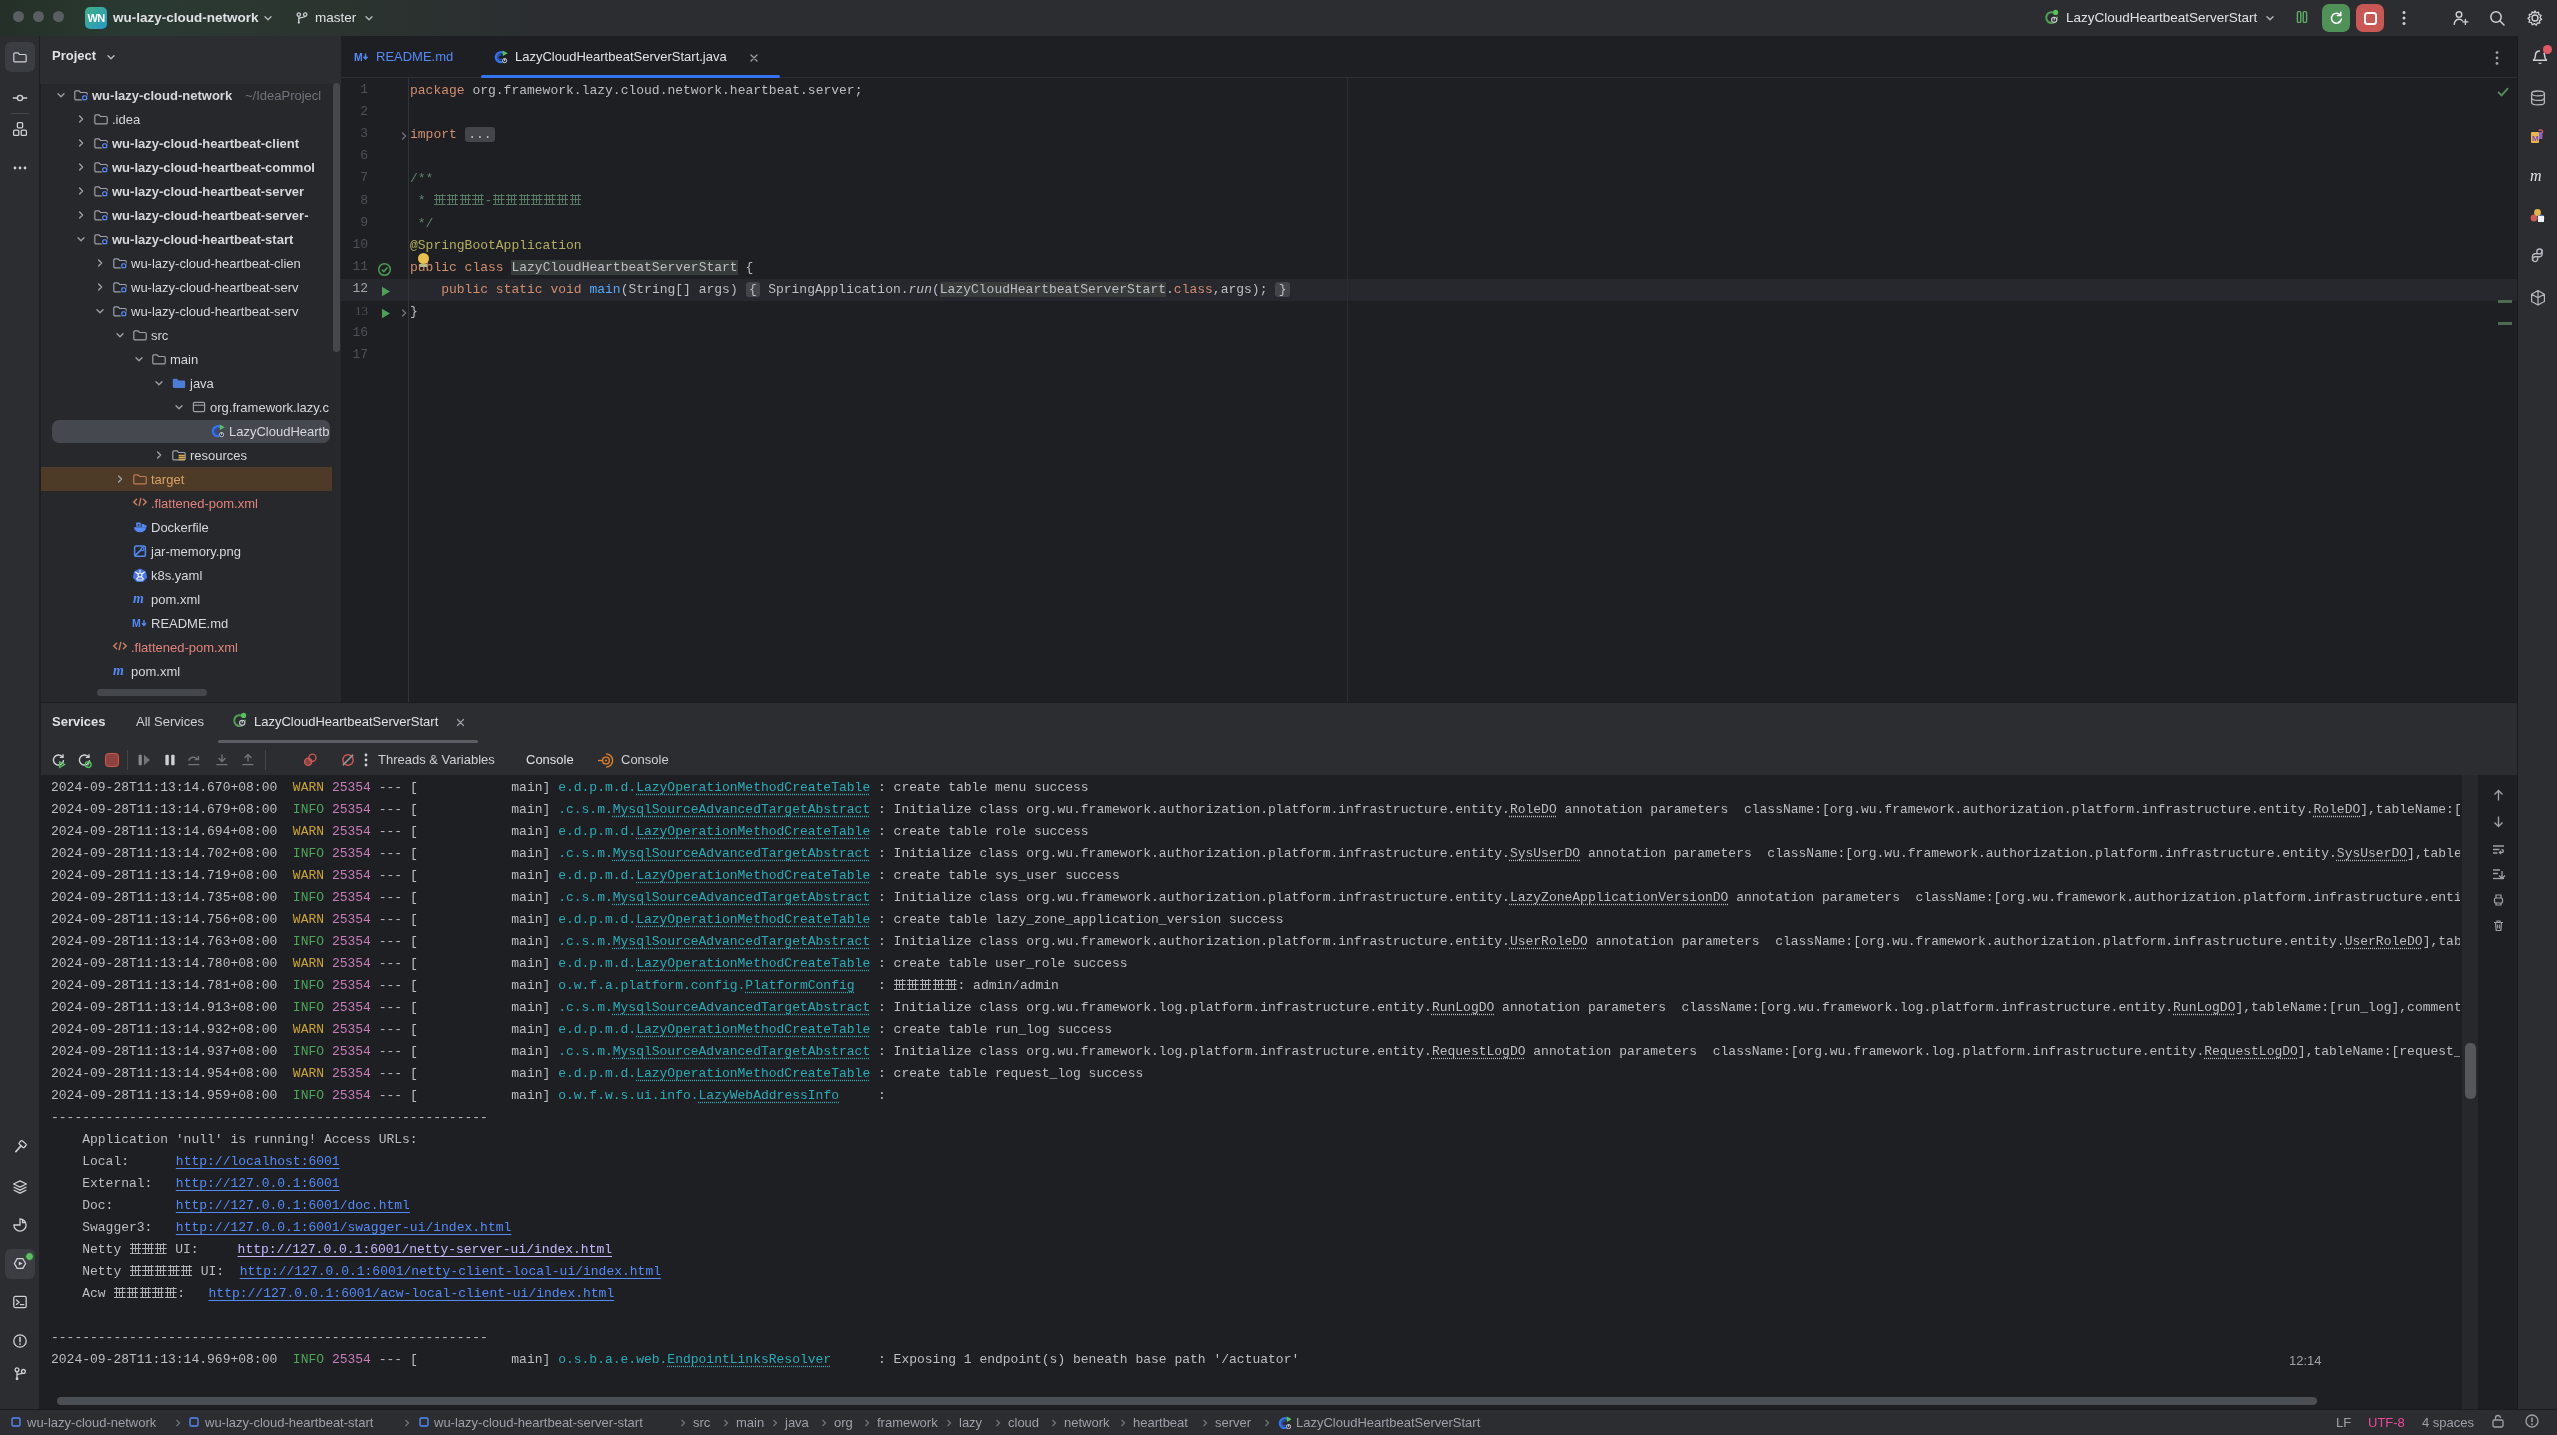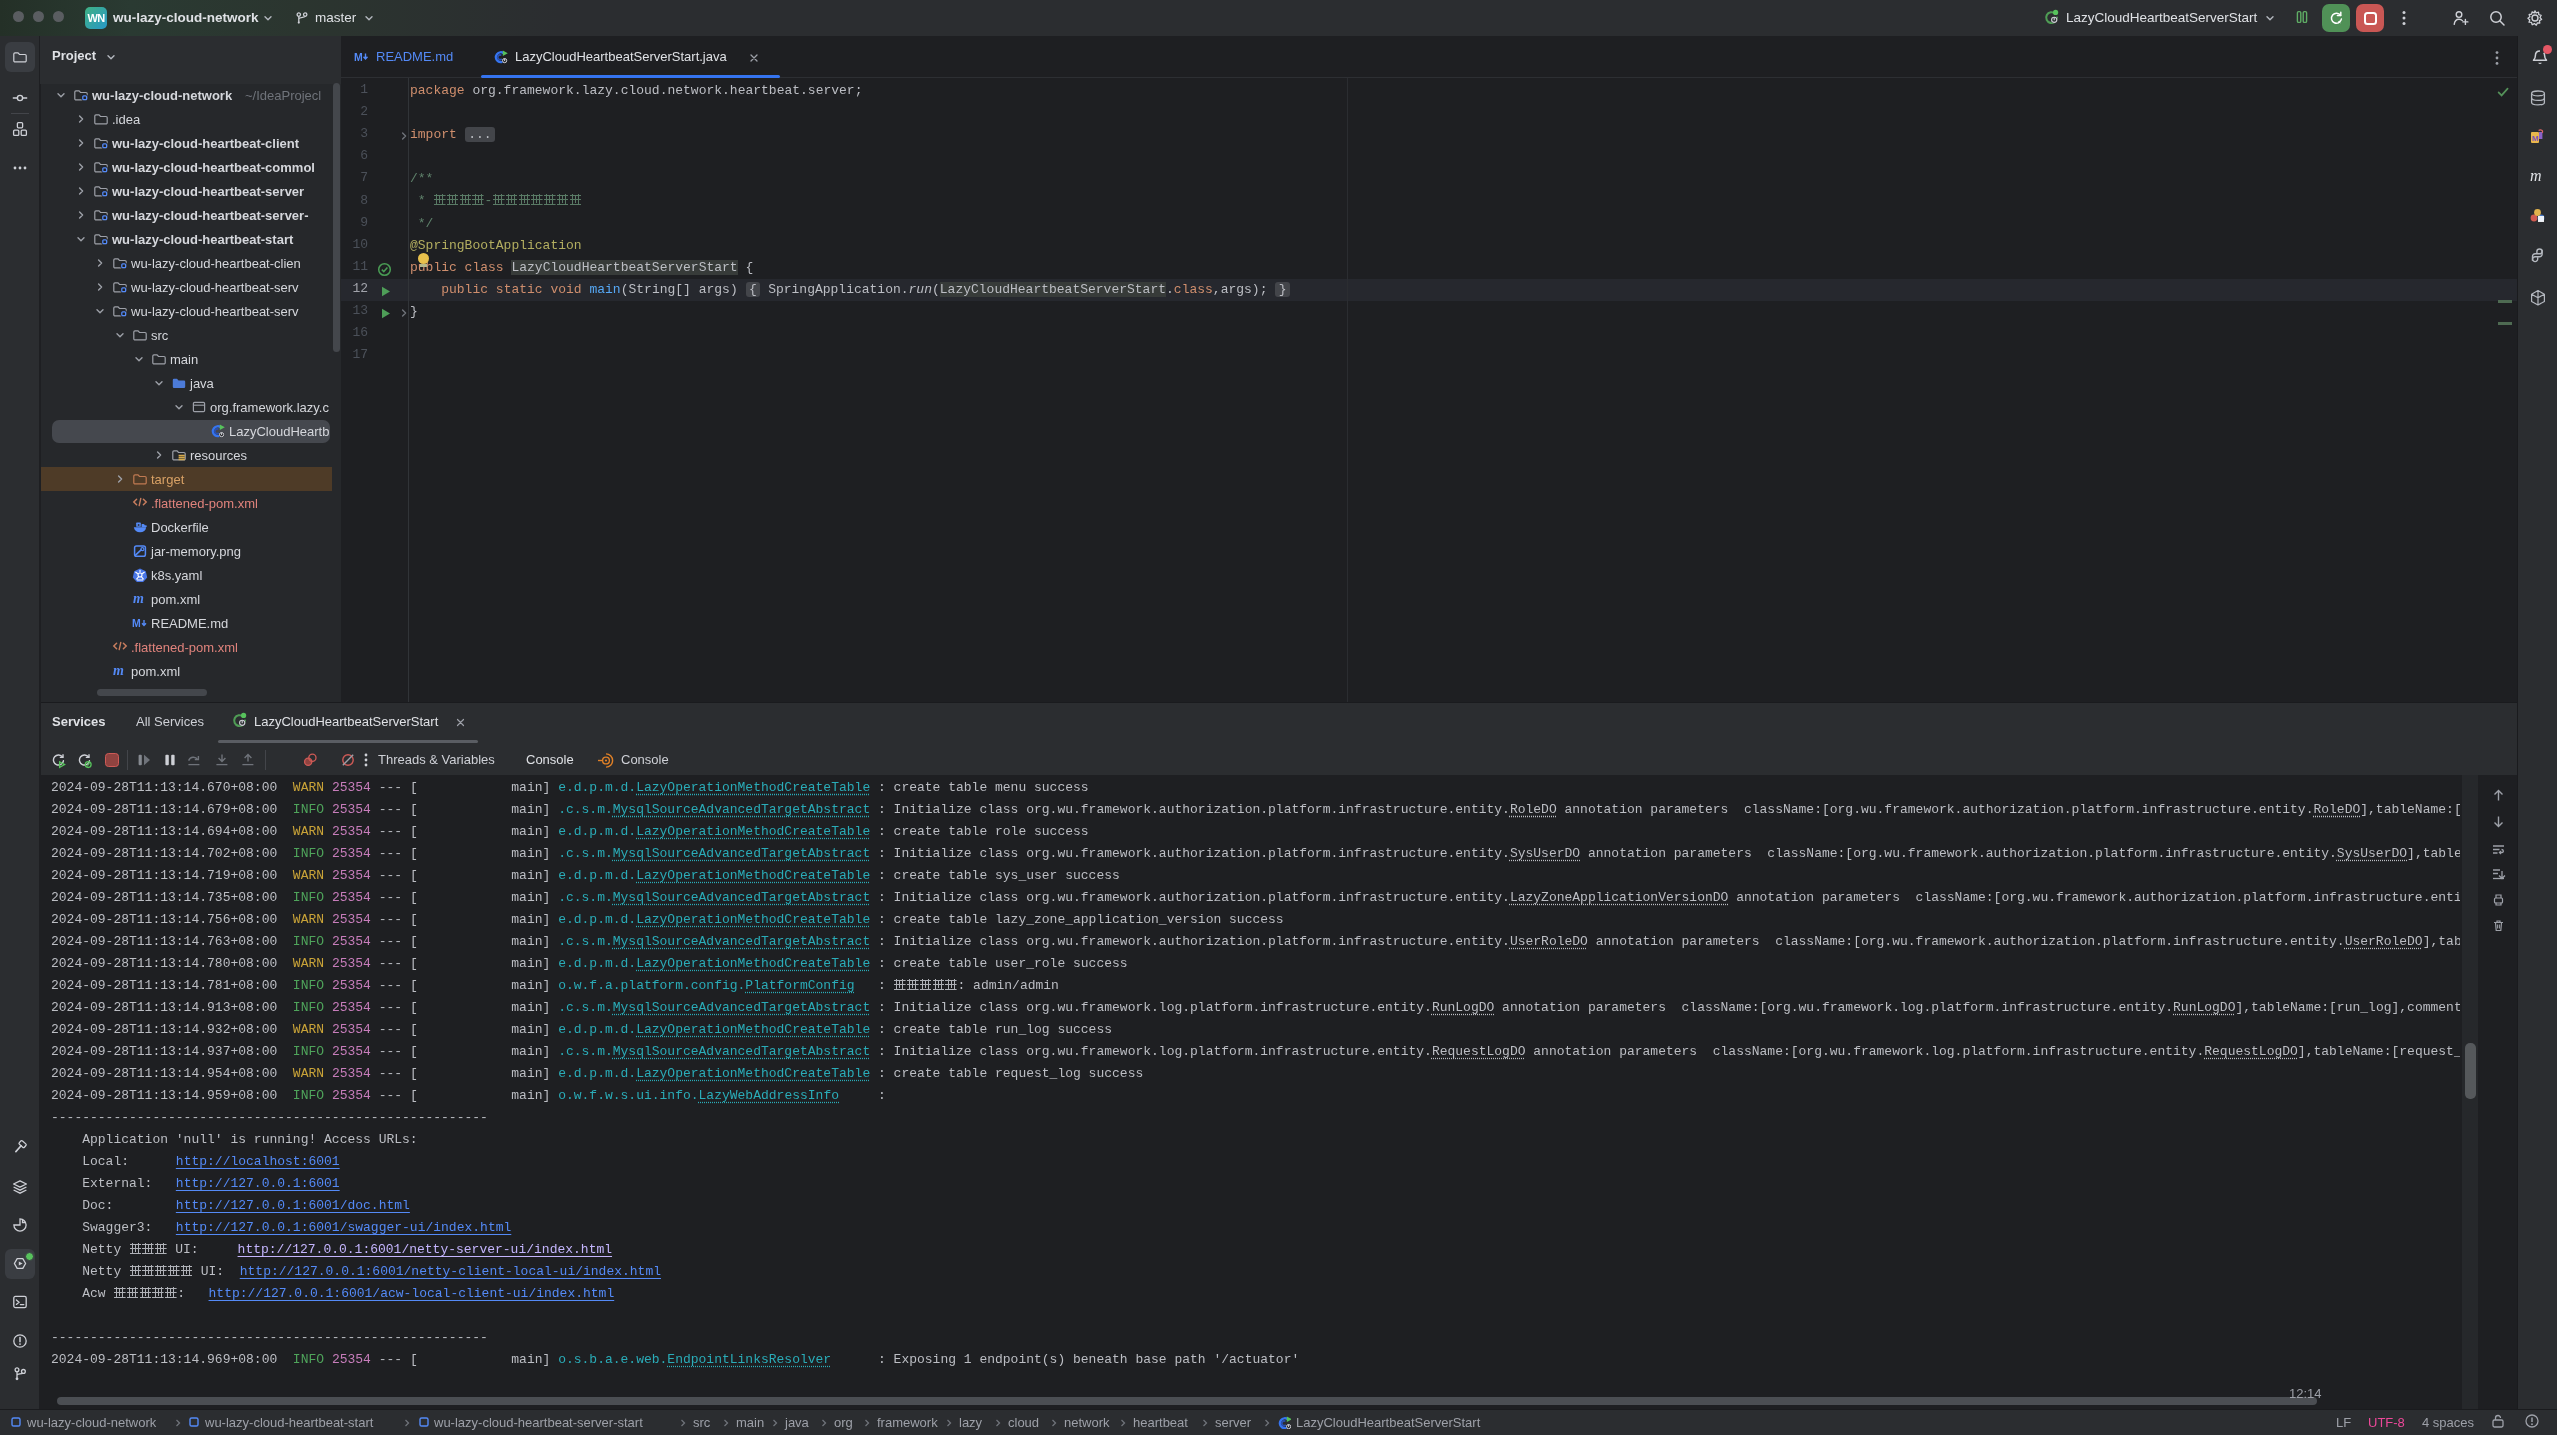--- a/index.html
+++ b/index.html
@@ -420,21 +420,21 @@
     <div class="abs" style="right:0;top:0.0px;color:#4b5059;font-family:'Liberation Mono',monospace;font-size:13px;">1</div>
     <div class="abs" style="right:0;top:22.1px;color:#4b5059;font-family:'Liberation Mono',monospace;font-size:13px;">2</div>
     <div class="abs" style="right:0;top:44.2px;color:#4b5059;font-family:'Liberation Mono',monospace;font-size:13px;">3</div>
     <div class="abs" style="right:0;top:66.3px;color:#4b5059;font-family:'Liberation Mono',monospace;font-size:13px;">6</div>
     <div class="abs" style="right:0;top:88.4px;color:#4b5059;font-family:'Liberation Mono',monospace;font-size:13px;">7</div>
     <div class="abs" style="right:0;top:110.5px;color:#4b5059;font-family:'Liberation Mono',monospace;font-size:13px;">8</div>
     <div class="abs" style="right:0;top:132.6px;color:#4b5059;font-family:'Liberation Mono',monospace;font-size:13px;">9</div>
     <div class="abs" style="right:0;top:154.7px;color:#4b5059;font-family:'Liberation Mono',monospace;font-size:13px;">10</div>
     <div class="abs" style="right:0;top:176.8px;color:#4b5059;font-family:'Liberation Mono',monospace;font-size:13px;">11</div>
     <div class="abs" style="right:0;top:198.9px;color:#a1a3ab;font-family:'Liberation Mono',monospace;font-size:13px;">12</div>
-    <div class="abs" style="right:0;top:221.0px;color:#4b5059;font-family:Liberation Mono, monospace;font-size:13px;">13</div>
+    <div class="abs" style="right:0;top:221.0px;color:#4b5059;font-family:Liberation Serif, serif;font-size:13px;">13</div>
     <div class="abs" style="right:0;top:243.1px;color:#4b5059;font-family:'Liberation Mono',monospace;font-size:13px;">16</div>
     <div class="abs" style="right:0;top:265.2px;color:#4b5059;font-family:'Liberation Mono',monospace;font-size:13px;">17</div>
   </div>
 <svg class="abs" style="left:398px;top:130px;" width="12" height="12" viewBox="0 0 12 12" fill="none">
     <path d="M4.6 3 L7.6 6 L4.6 9" stroke="#6f737a" stroke-width="1.4" stroke-linecap="round" stroke-linejoin="round"></path>
   </svg>
 <svg class="abs" style="left:377px;top:262px;" width="15" height="15" viewBox="0 0 15 15" fill="none">
     <circle cx="7.5" cy="7.5" r="5.8" stroke="#499c54" stroke-width="1.5"></circle>
     <path d="M4.8 7.6 L6.8 9.6 L10.4 5.4" stroke="#499c54" stroke-width="1.5" fill="none"></path>
   </svg>
@@ -695,21 +695,21 @@
   </svg>
 <svg class="abs" style="left:1277px;top:1415px;" width="14" height="14" viewBox="0 0 14 14" fill="none">
     <path d="M10.8 4.3 A4.9 4.9 0 1 0 11.6 11.3" stroke="#3574f0" stroke-width="2.4" fill="none"></path>
     <path d="M8.4 6.4 A2.3 2.3 0 1 0 8.8 9.9" stroke="#2a50b0" stroke-width="1.7" fill="none"></path>
     <path d="M9.8 1.6 L14.8 4.3 L9.8 7 Z" fill="#57c25c"></path>
     <circle cx="11.6" cy="11.6" r="2.7" fill="#26282b"></circle>
     <circle cx="11.6" cy="11.6" r="2.1" stroke="#ced0d6" stroke-width="1"></circle>
     <path d="M11.6 10 v1.6" stroke="#ced0d6" stroke-width="1" stroke-linecap="round"></path>
   </svg>
 <div class="abs" style="left:1296px;top:1415px;font-size:13px;color:#9da0a8;">LazyCloudHeartbeatServerStart</div>
-<div class="abs" style="left:2289px;top:1353px;font-size:13px;color:#9da0a8;margin-top:33px;">12:14</div>
+<div class="abs" style="left:2289px;top:1353px;font-size:13px;color:#9da0a8;">12:14</div>
 <div class="abs" style="left:2336px;top:1415px;font-size:13px;color:#9da0a8;">LF</div>
 <div class="abs" style="left:2368px;top:1415px;font-size:13px;color:#ec4899;">UTF-8</div>
 <div class="abs" style="left:2422px;top:1415px;font-size:13px;color:#9da0a8;">4 spaces</div>
 <svg class="abs" style="left:2490px;top:1413px;" width="16" height="16" viewBox="0 0 16 16" fill="none">
     <rect x="3" y="7" width="10" height="7" rx="1.4" stroke="#9da0a8" stroke-width="1.3"></rect>
     <path d="M5.5 7 V5 a2.5 2.5 0 0 1 5 0" stroke="#9da0a8" stroke-width="1.3"></path>
   </svg>
 <svg class="abs" style="left:2524px;top:1413px;" width="16" height="16" viewBox="0 0 16 16" fill="none">
     <circle cx="8" cy="8" r="6" stroke="#9da0a8" stroke-width="1.3"></circle>
     <path d="M8 4.6 v4.4" stroke="#9da0a8" stroke-width="1.5"></path>

